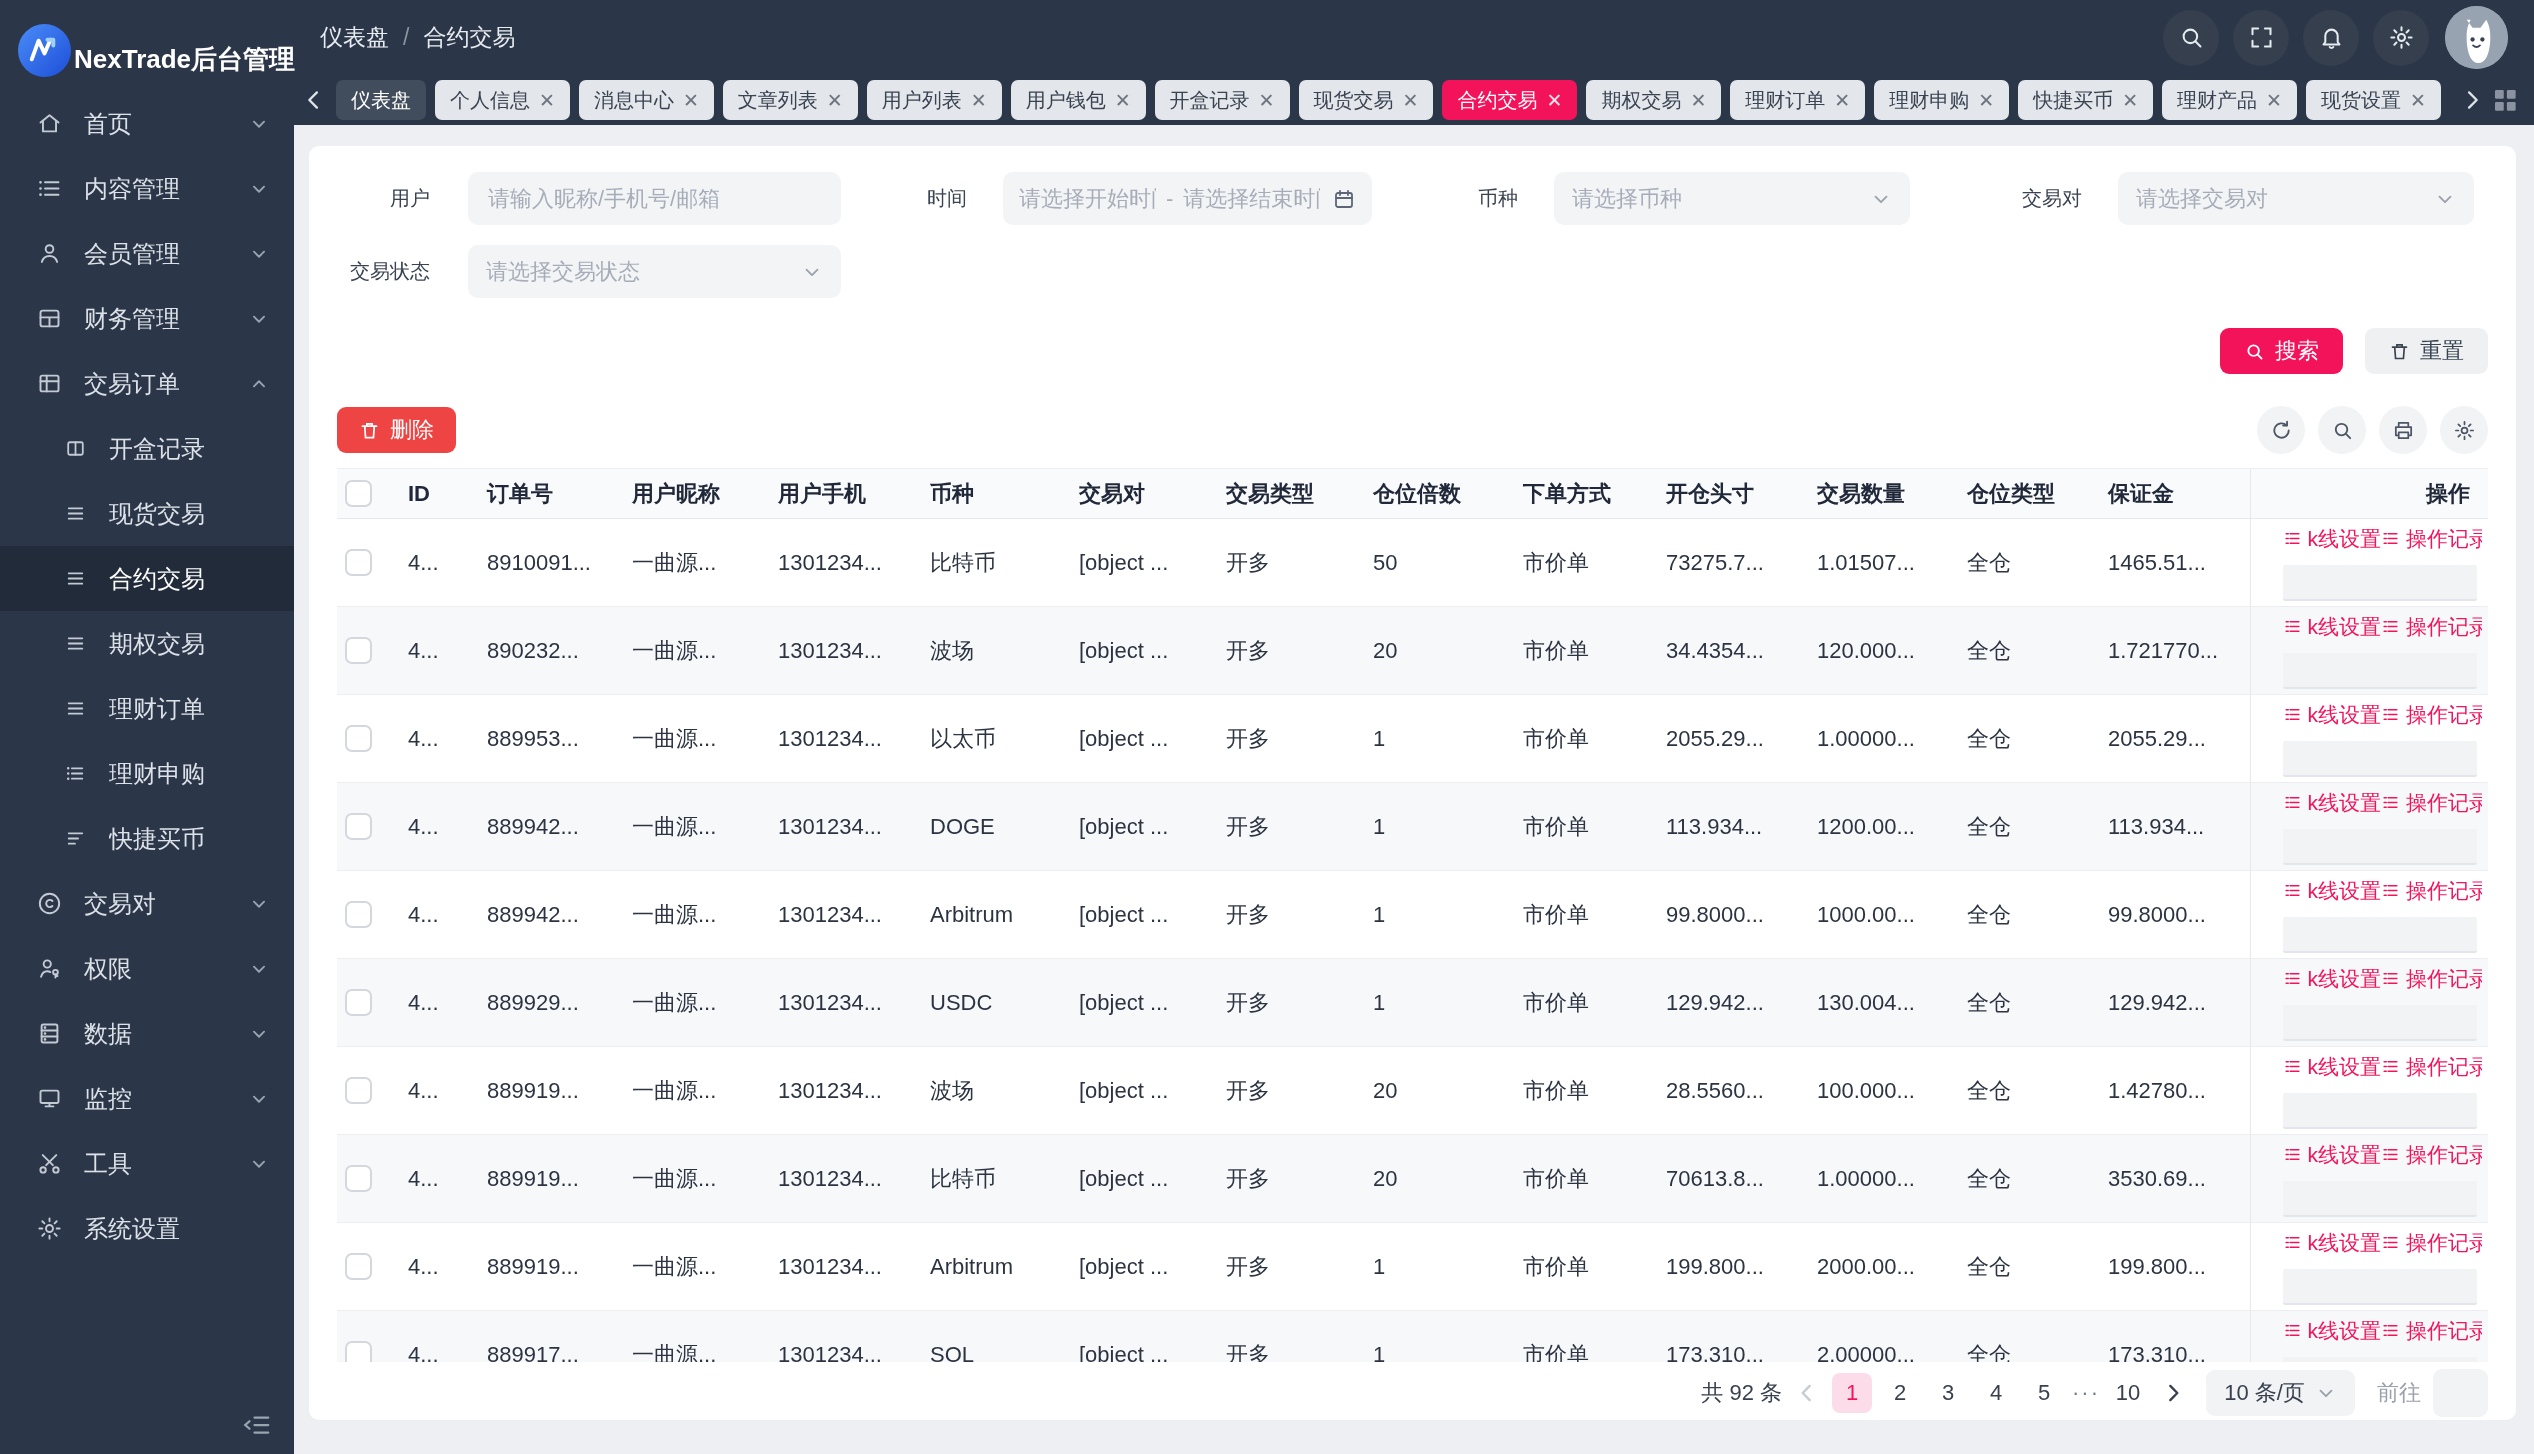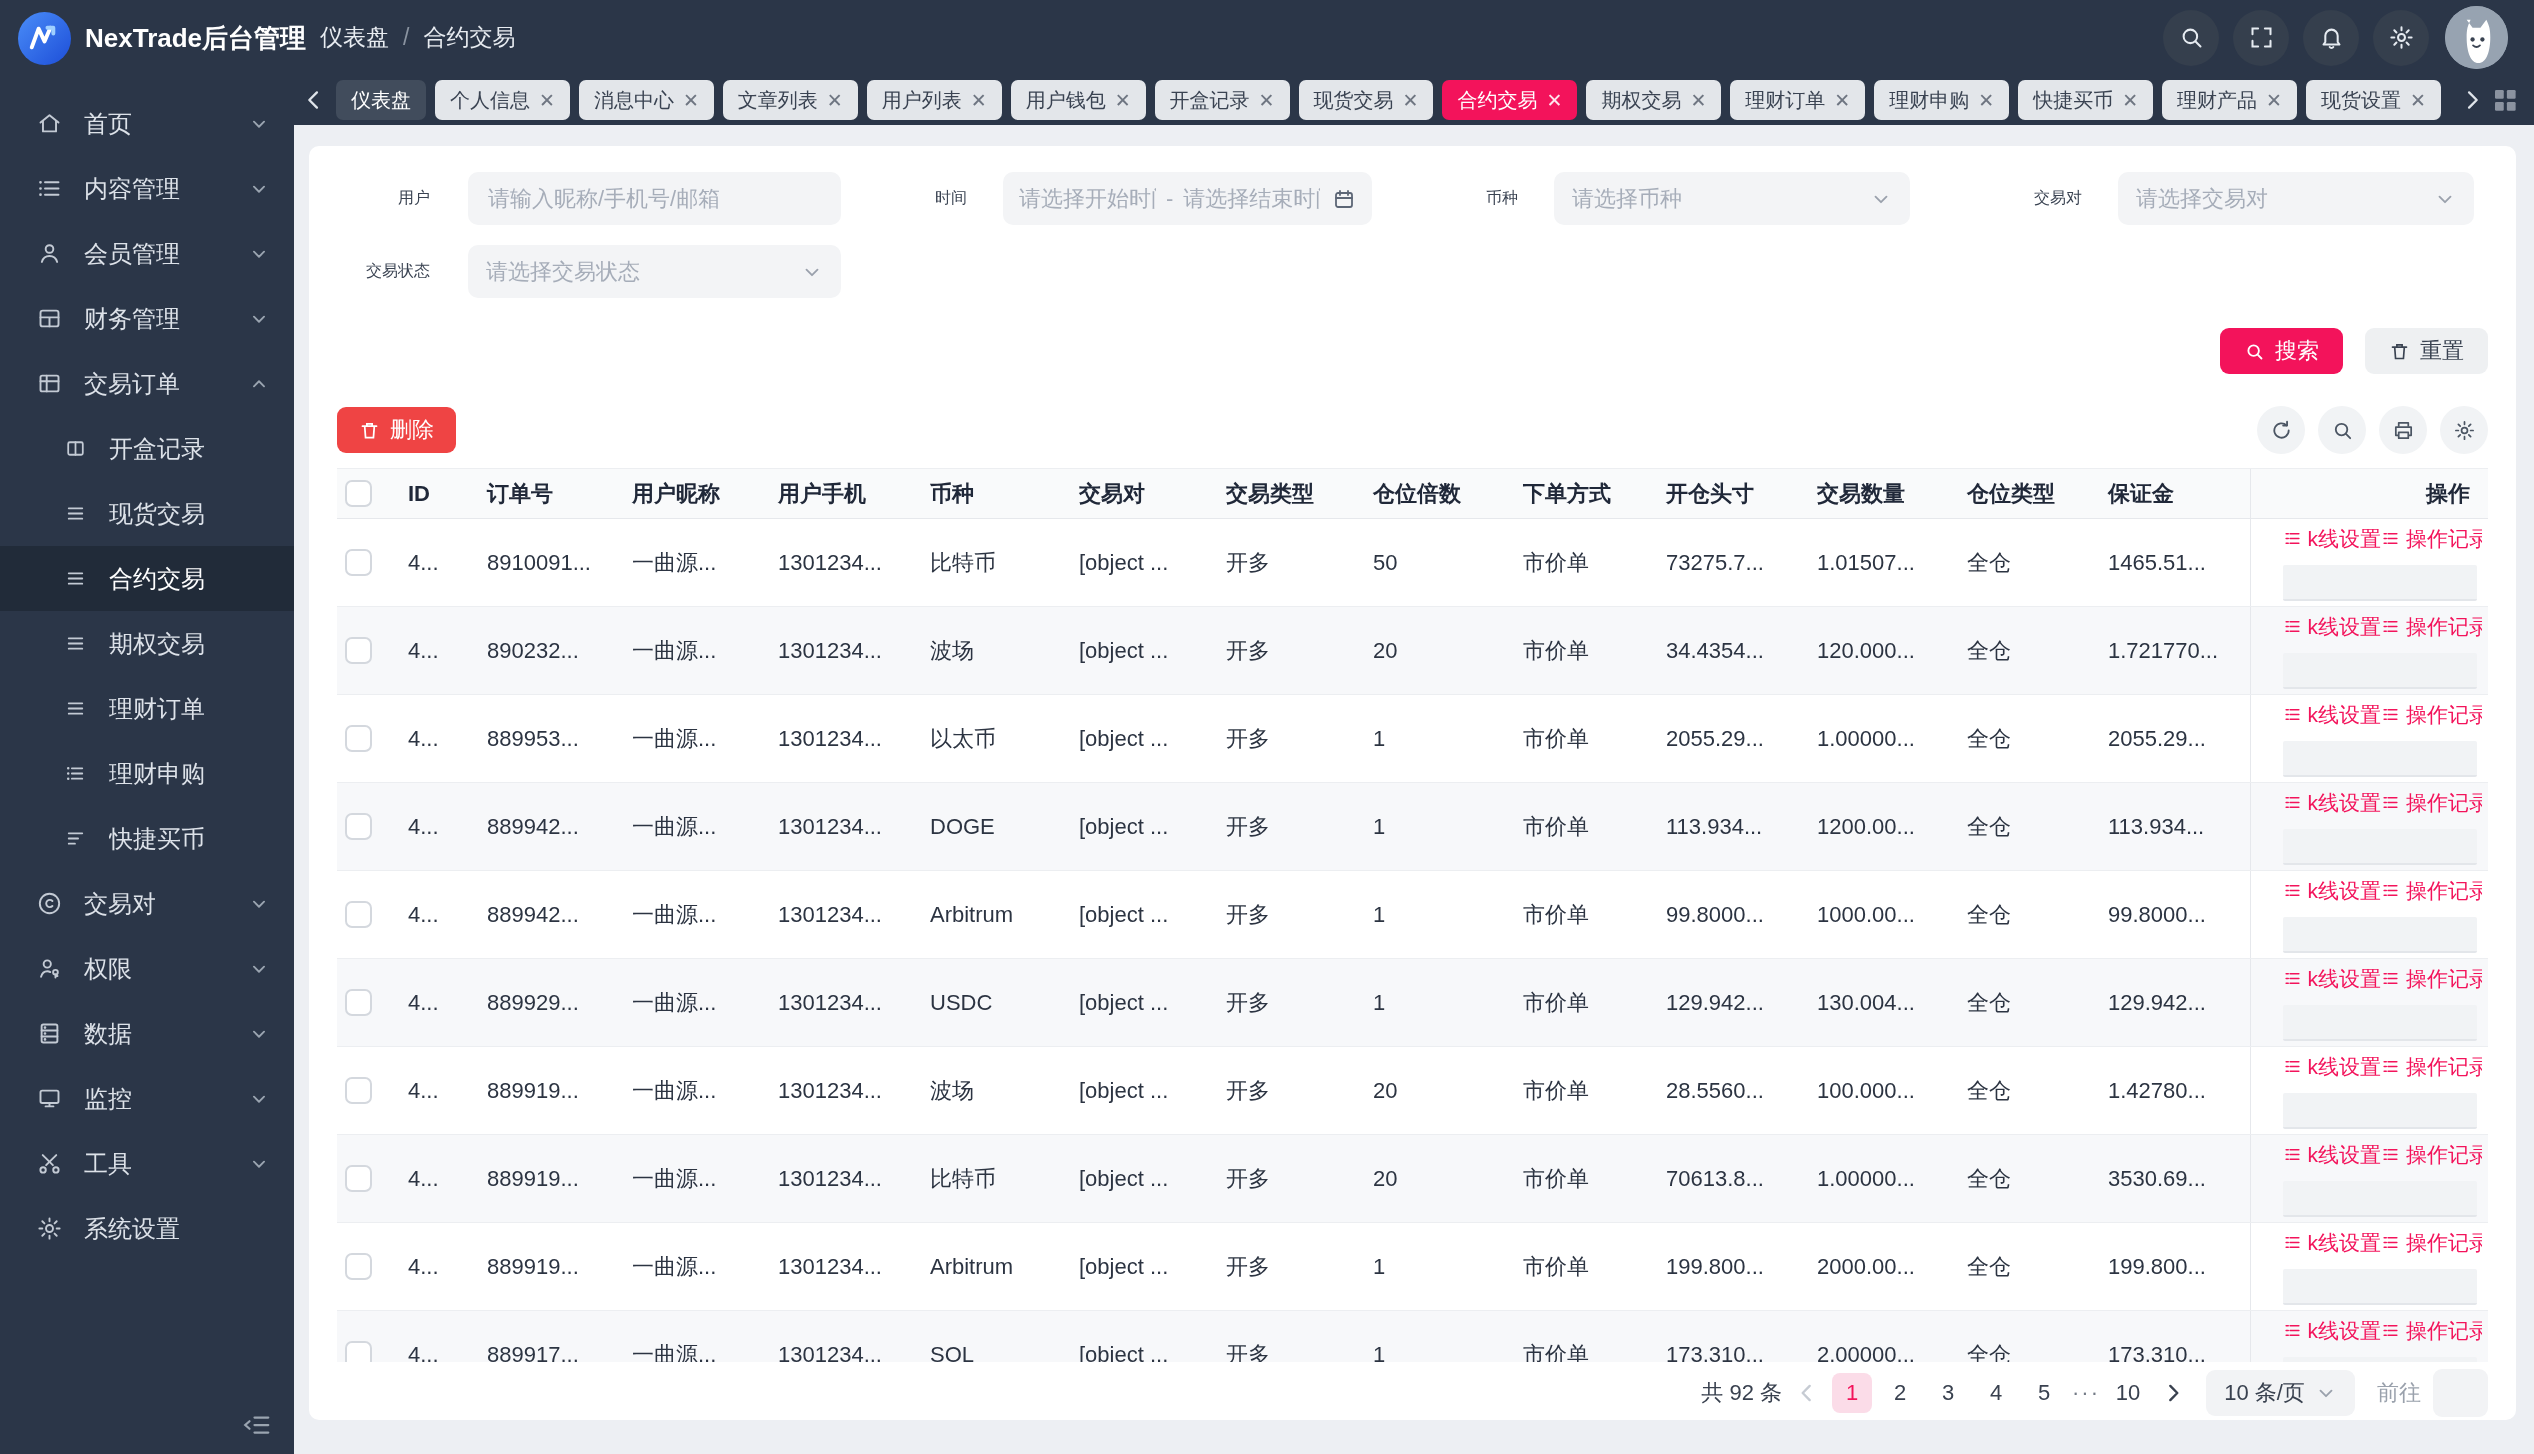--- a/index.html
+++ b/index.html
@@ -5,21 +5,21 @@
   html,body{margin:0;padding:0;}
   body{
     width:2534px;height:1454px;position:relative;overflow:hidden;
     background:#edeff3;
     font-family:"Liberation Sans","DejaVu Sans",sans-serif;
     -webkit-font-smoothing:antialiased;
   }
   svg{display:block}
   
   .sidebar{position:absolute;left:0;top:0;width:294px;height:1454px;background:#2b3648;z-index:5}
-  .logo-row{height:77px;display:flex;align-items:center;padding-left:18px;gap:14px}
+  .logo-row{height:77px;display:flex;align-items:flex-end;padding-left:18px;gap:3px}
   .logo-badge{width:53px;height:53px;border-radius:50%;flex:0 0 auto}
   .app-title{color:#ffffff;font-size:26px;font-weight:bold;white-space:nowrap}
   .nav{margin-top:14px}
   .nav-item{height:65px;display:flex;align-items:center;padding:0 24px 0 36px;color:#dde2e9;font-size:24px;cursor:pointer}
   .nav-ic{width:27px;height:27px;color:#c3cad4;margin-right:21px;flex:0 0 auto}
   .nav-ic svg{width:100%;height:100%}
   .nav-lb{flex:1;white-space:nowrap;overflow:hidden}
   .nav-ch{width:22px;height:22px;color:#9aa4b0;flex:0 0 auto}
   .nav-ch svg{width:100%;height:100%}
   .sub-item{padding-left:63px}
@@ -46,21 +46,21 @@
   .tab.active{background:#f3135b;color:#ffffff}
   .tab .tab-x{font-size:19px;color:#6f7682;line-height:1;cursor:pointer}
   .tab.active .tab-x{color:#ffe3ec}
   .tab-grid{width:30px;height:30px;color:#8b93a0;margin:0 14px 0 4px;flex:0 0 auto;cursor:pointer}
   .tab-grid svg{width:100%;height:100%}
   
   .content{position:absolute;left:294px;top:126px;right:0;bottom:0;background:#edeff3}
   .panel{position:absolute;left:15px;top:20px;width:2207px;height:1274px;background:#ffffff;border-radius:10px;box-sizing:border-box;padding:26px 28px 0 28px;overflow:hidden}
   
   .f-row{display:flex;align-items:center;margin-bottom:20px}
-  .f-label{font-size:16px;color:#3a4352;text-align:right;white-space:nowrap;flex:0 0 auto}
+  .f-label{font-size:20px;color:#3a4352;text-align:right;white-space:nowrap;flex:0 0 auto}
   .ctl{height:53px;background:#f3f4f6;border-radius:10px;box-sizing:border-box;display:flex;align-items:center;font-size:22px;color:#2c3442}
   .ctl input{border:none;outline:none;background:transparent;font:inherit;width:100%;color:#2c3442;padding:0}
   .ctl input::placeholder{color:#a6adb9}
   .ph{color:#a6adb9;white-space:nowrap;overflow:hidden}
   .chev{width:22px;height:22px;color:#9aa1ac;flex:0 0 auto;margin-left:auto}
   .chev svg{width:100%;height:100%}
   .cal-ic{width:24px;height:24px;color:#5c6676;flex:0 0 auto;margin-left:auto}
   .cal-ic svg{width:100%;height:100%}
   
   .btn-row{display:flex;justify-content:flex-end;gap:22px;margin-top:30px}

